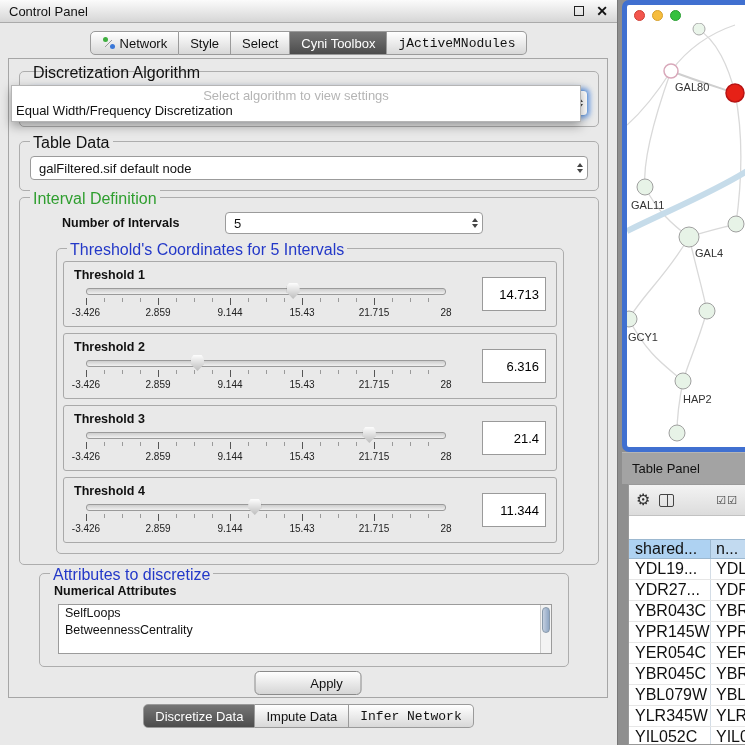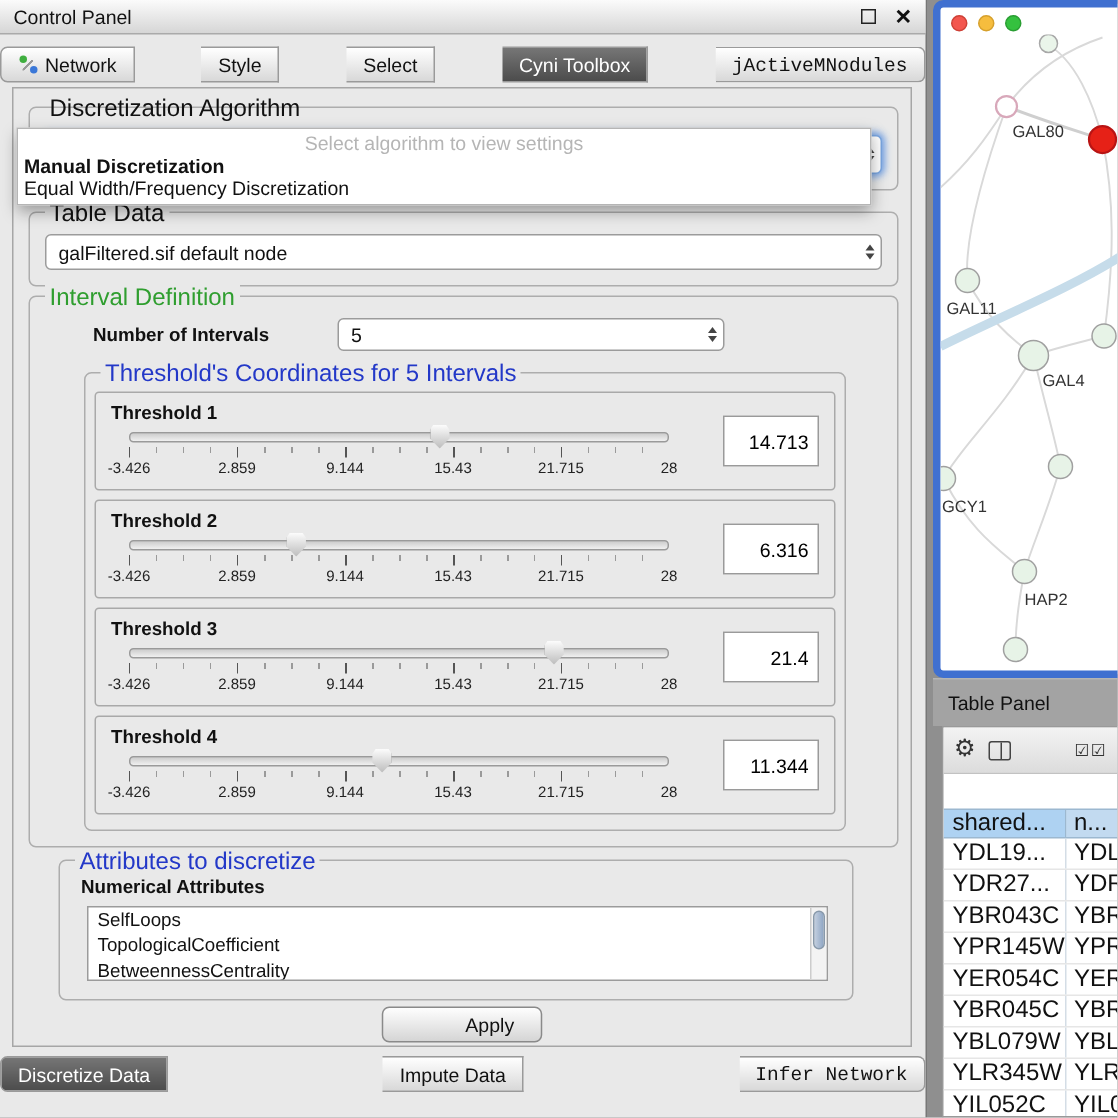--- a/index.html
+++ b/index.html
@@ -8,21 +8,21 @@
 
   
   .control-panel{position:absolute;left:0;top:0;width:618px;height:745px;background:#e9e9e9;
                  border-right:1px solid #777;box-sizing:border-box;}
   .titlebar{height:22px;background:linear-gradient(#fbfbfb,#d6d6d6);border-bottom:1px solid #aaa;
             display:flex;align-items:center;padding:0 9px;font-size:13px;}
   .win-controls{margin-left:auto;display:flex;gap:12px;align-items:center;}
   .win-sq{width:8px;height:8px;border:1.5px solid #222;display:inline-block;}
   .win-x{font-size:14px;font-weight:bold;line-height:10px;}
 
-  .tabbar{position:absolute;left:0;width:100%;display:flex;justify-content:space-between;z-index:5;border-radius:11px;}
+  .tabbar{position:absolute;left:0;width:100%;display:flex;justify-content:center;z-index:5;border-radius:11px;}
   .tabbar.top{top:31px;}
   .tabbar.bottom{top:704px;}
   .tab{height:22px;padding:0 11px;font-size:13px;display:flex;align-items:center;gap:5px;
        background:linear-gradient(#ffffff,#d8d8d8);border:1px solid #9a9a9a;border-left:none;}
   .tab:first-child{border-left:1px solid #9a9a9a;border-radius:5px 0 0 5px;}
   .tab:last-child{border-radius:0 5px 5px 0;font-family:Liberation Mono, monospace;}
   .tab.sel{background:linear-gradient(#767676,#4c4c4c);color:#fff;}
   .net-icon{position:relative;width:13px;height:13px;display:inline-block;}
   .net-icon::after{content:"";position:absolute;left:3px;top:3px;width:7px;height:7px;
        background:linear-gradient(135deg,transparent 44%,#999 44%,#999 56%,transparent 56%);}
@@ -157,21 +157,20 @@
       <div class="combo focus" style="left:10px;top:18px;width:558px;height:26px;">
         <span class="stepper">
             <i class="up"></i>
             <i class="dn"></i>
           </span>
       </div>
     </div>
 
     <div class="overlay">
       <div class="overlay-header">Select algorithm to view settings</div>
-      <div class="overlay-item bold">Manual Discretization</div>
       <div class="overlay-item">Equal Width/Frequency Discretization</div>
     </div>
 
     <div class="group" style="left:10px;top:82px;width:578px;height:48px;">
       <span class="gtitle">Table Data</span>
       <div class="combo" style="left:10px;top:14px;width:558px;height:24px;">
         <span>galFiltered.sif default node</span>
         <span class="stepper">
             <i class="up"></i>
             <i class="dn"></i>
@@ -281,21 +280,20 @@
           </div>
       </div>
     </div>
 
     <div class="group" style="left:30px;top:514px;width:528px;height:92px;">
       <span class="gtitle blue">Attributes to discretize</span>
       <span class="sublabel" style="left:14px;top:10px;">Numerical Attributes</span>
       <div class="list-box" style="left:18px;top:30px;width:494px;height:50px;">
         <div id="attr-list">
             <div class="list-item">SelfLoops</div>
-            <div class="list-item">TopologicalCoefficient</div>
             <div class="list-item">BetweennessCentrality</div>
           </div>
         <div class="vscroll">
           <div class="vthumb"></div>
         </div>
       </div>
     </div>
 
     <div class="btn">Apply</div>
   </div>

